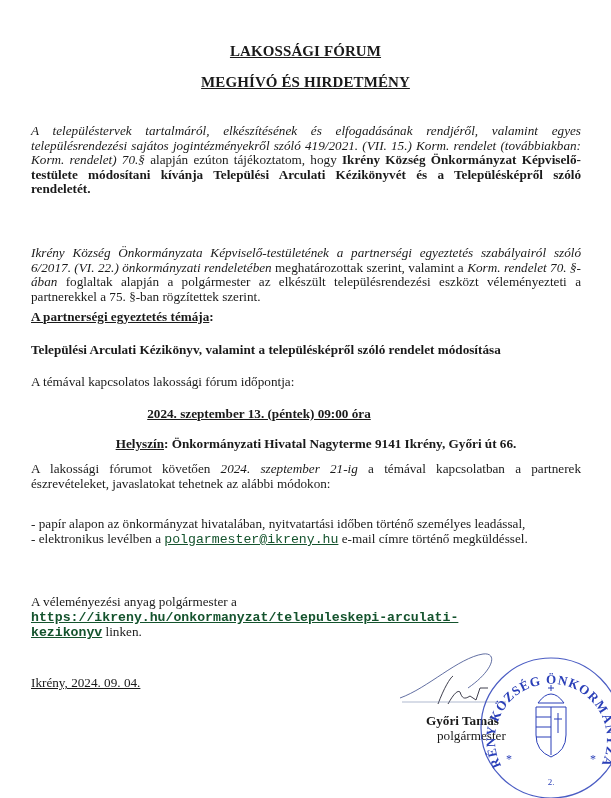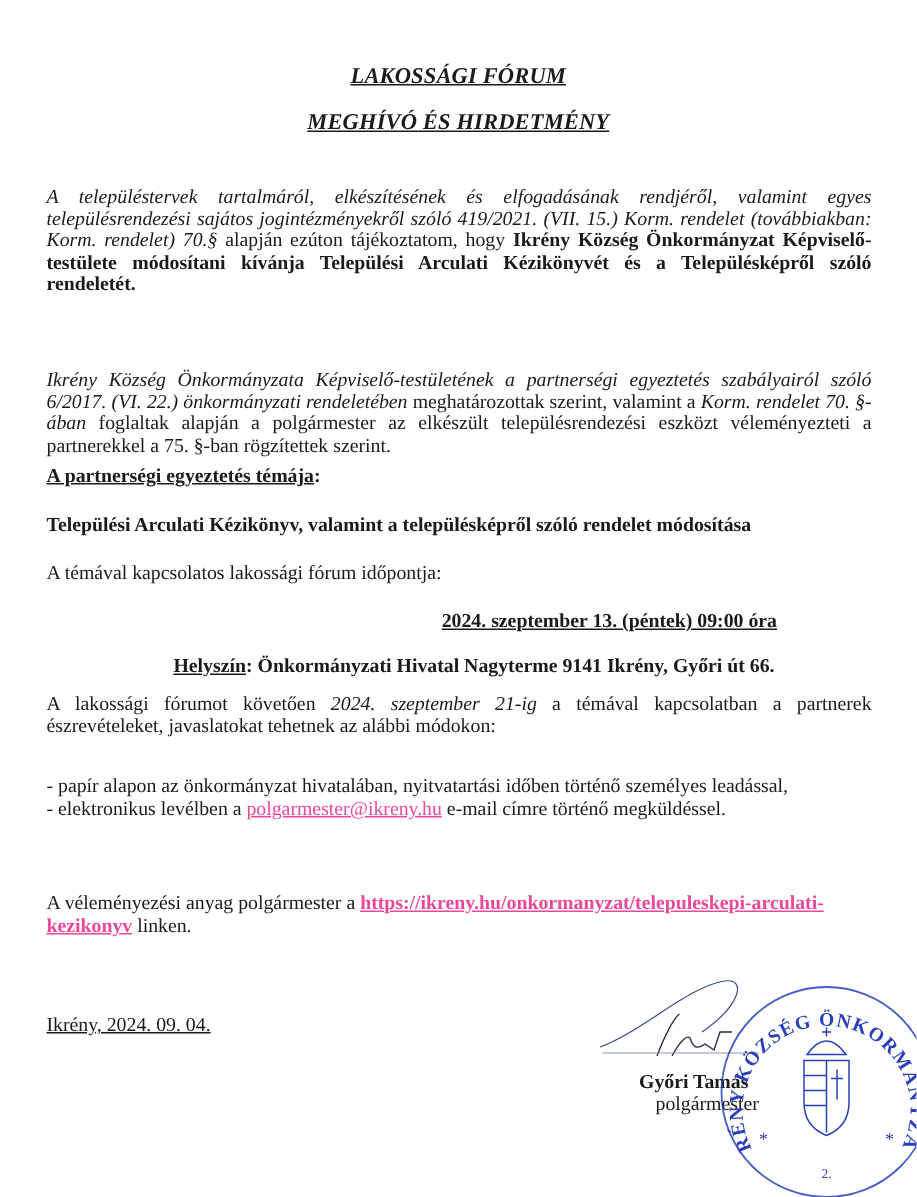--- a/index.html
+++ b/index.html
@@ -1,26 +1,26 @@
 <!DOCTYPE html>
 <html><head>
 <meta charset="utf-8">
 <style>
   html, body { margin: 0; padding: 0; background: #ffffff; }
   body { width: 611px; height: 798px; position: relative; overflow: hidden;
     font-family: "Liberation Serif", serif; color: #1a1a1a; font-size: 13.2px; }
   .page { position: absolute; left: 0; top: 0; width: 611px; height: 798px; }
   .title { position: absolute; left: 0; width: 611px; text-align: center; font-weight: bold;
-    text-decoration: underline; font-size: 15px; letter-spacing: 0.1px; font-style: italic; }
+    text-decoration: underline; font-size: 15px; letter-spacing: 0.1px; }
   .para { position: absolute; left: 31px; width: 550px; line-height: 14.6px; text-align: justify; }
   .it { font-style: italic; }
   .b { font-weight: bold; }
   .u { text-decoration: underline; }
-  .center { text-align: right; left: 0; width: 518px; }
-  a.link { color: #ec4899; }
+  .center { text-align: center; left: 0; width: 518px; }
+  a.link { color: #14532d; font-family: Liberation Mono, monospace; }
   .list { position: absolute; left: 31px; width: 560px; line-height: 15px; }
   .sig { position: absolute; }
   .stamp { position: absolute; left: 478px; top: 655px; width: 146px; height: 146px; }
 </style>
 </head>
 <body>
 
 <div class="page">
 
   <div class="title" style="top:43px;">LAKOSSÁGI FÓRUM</div>

